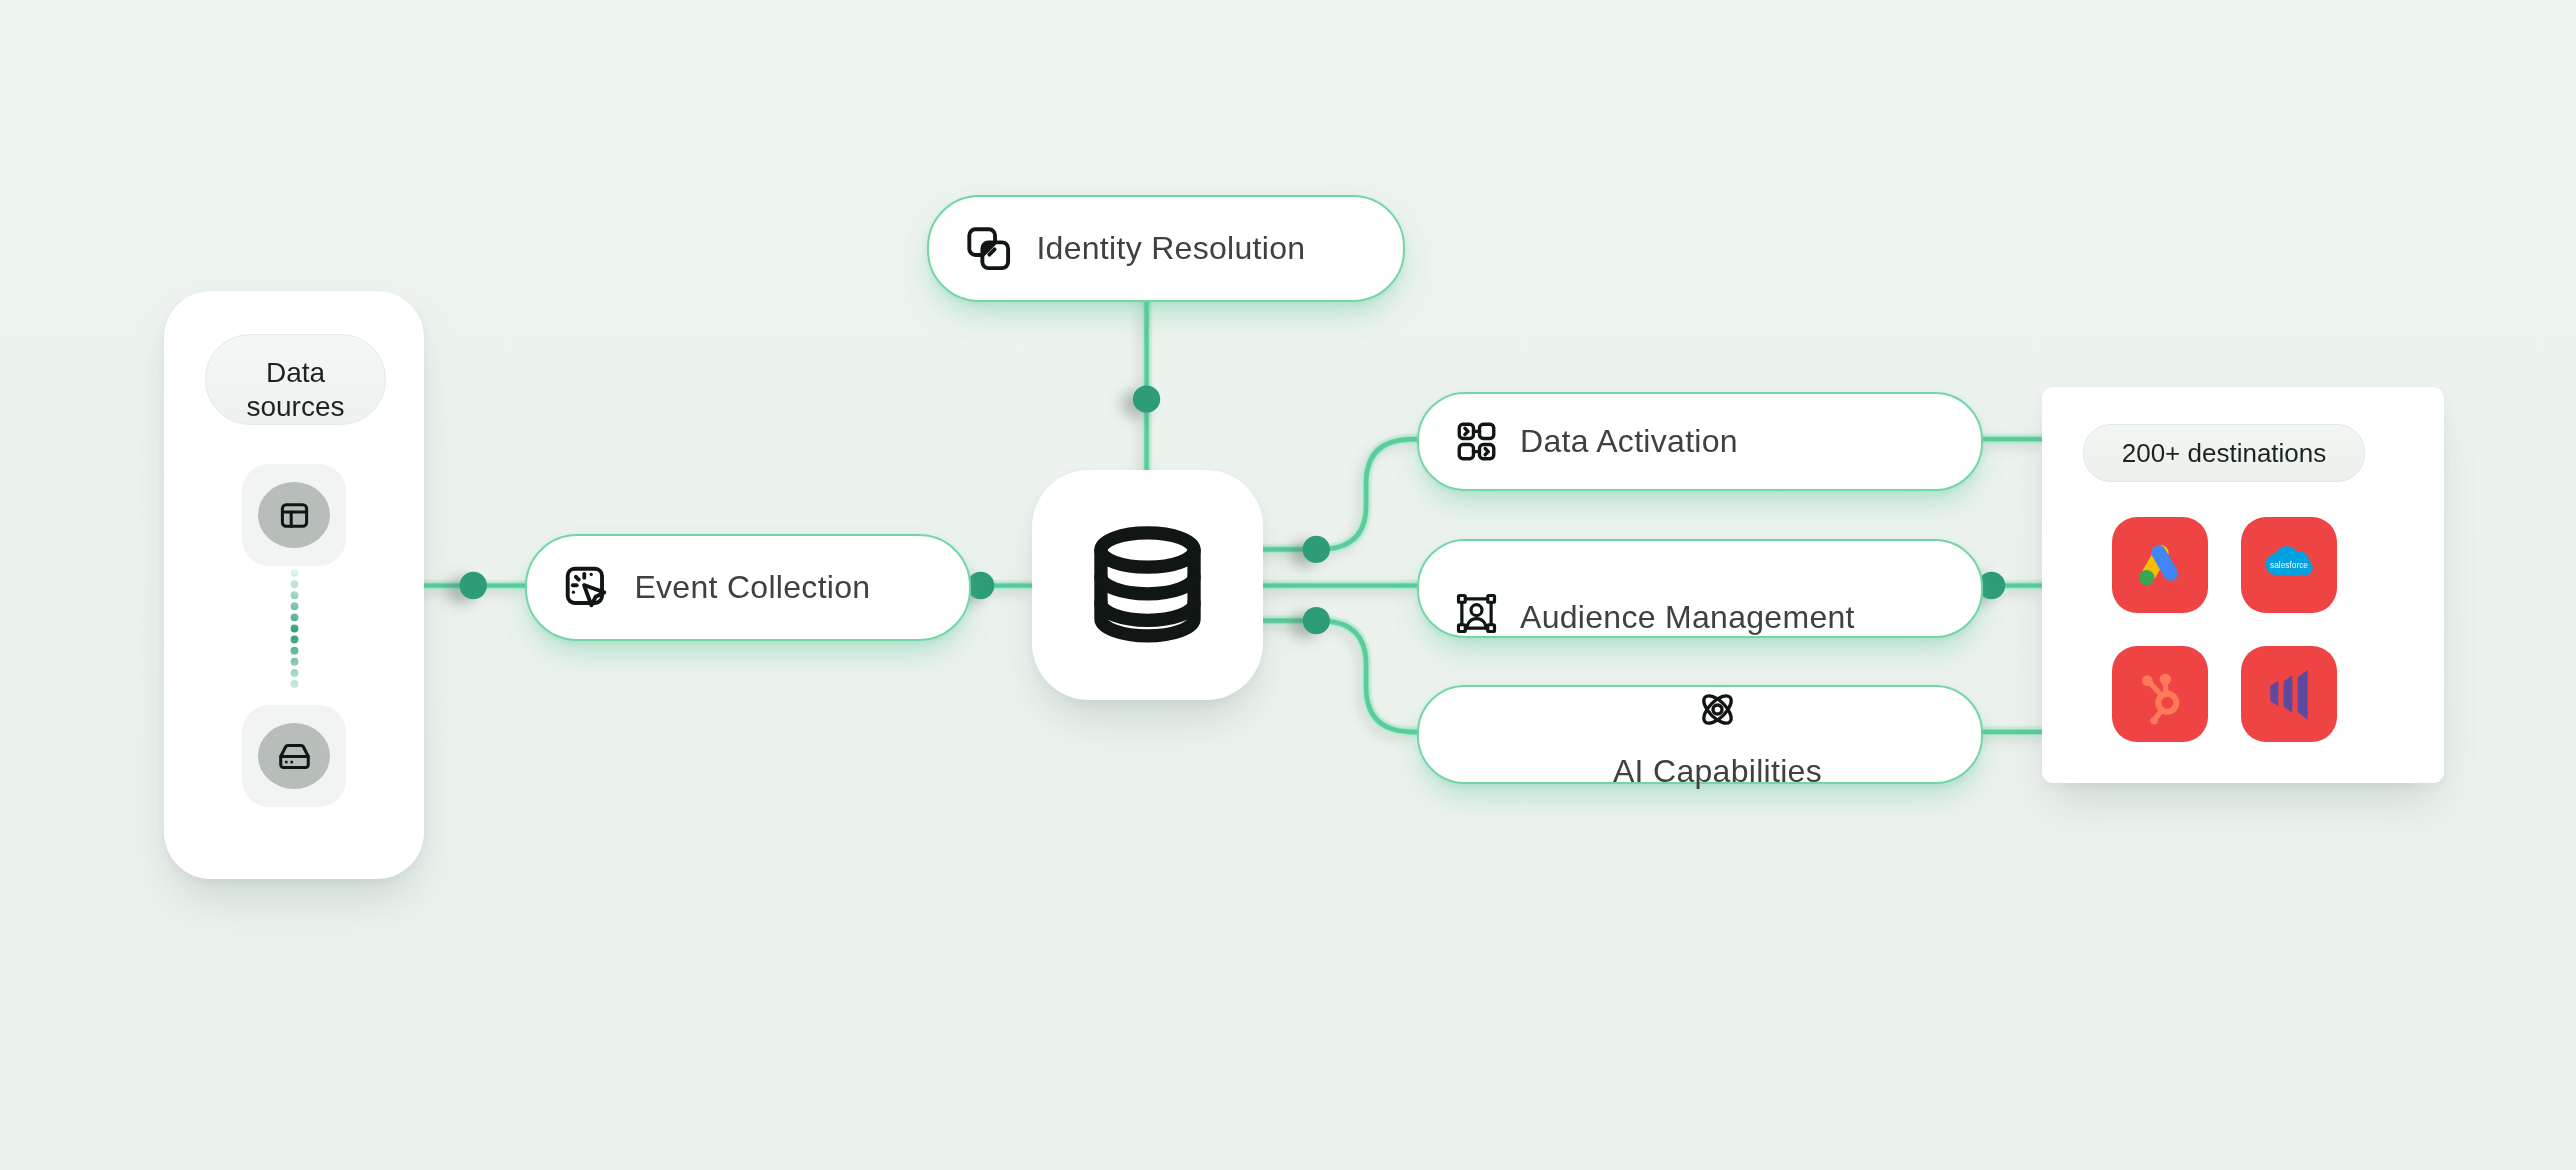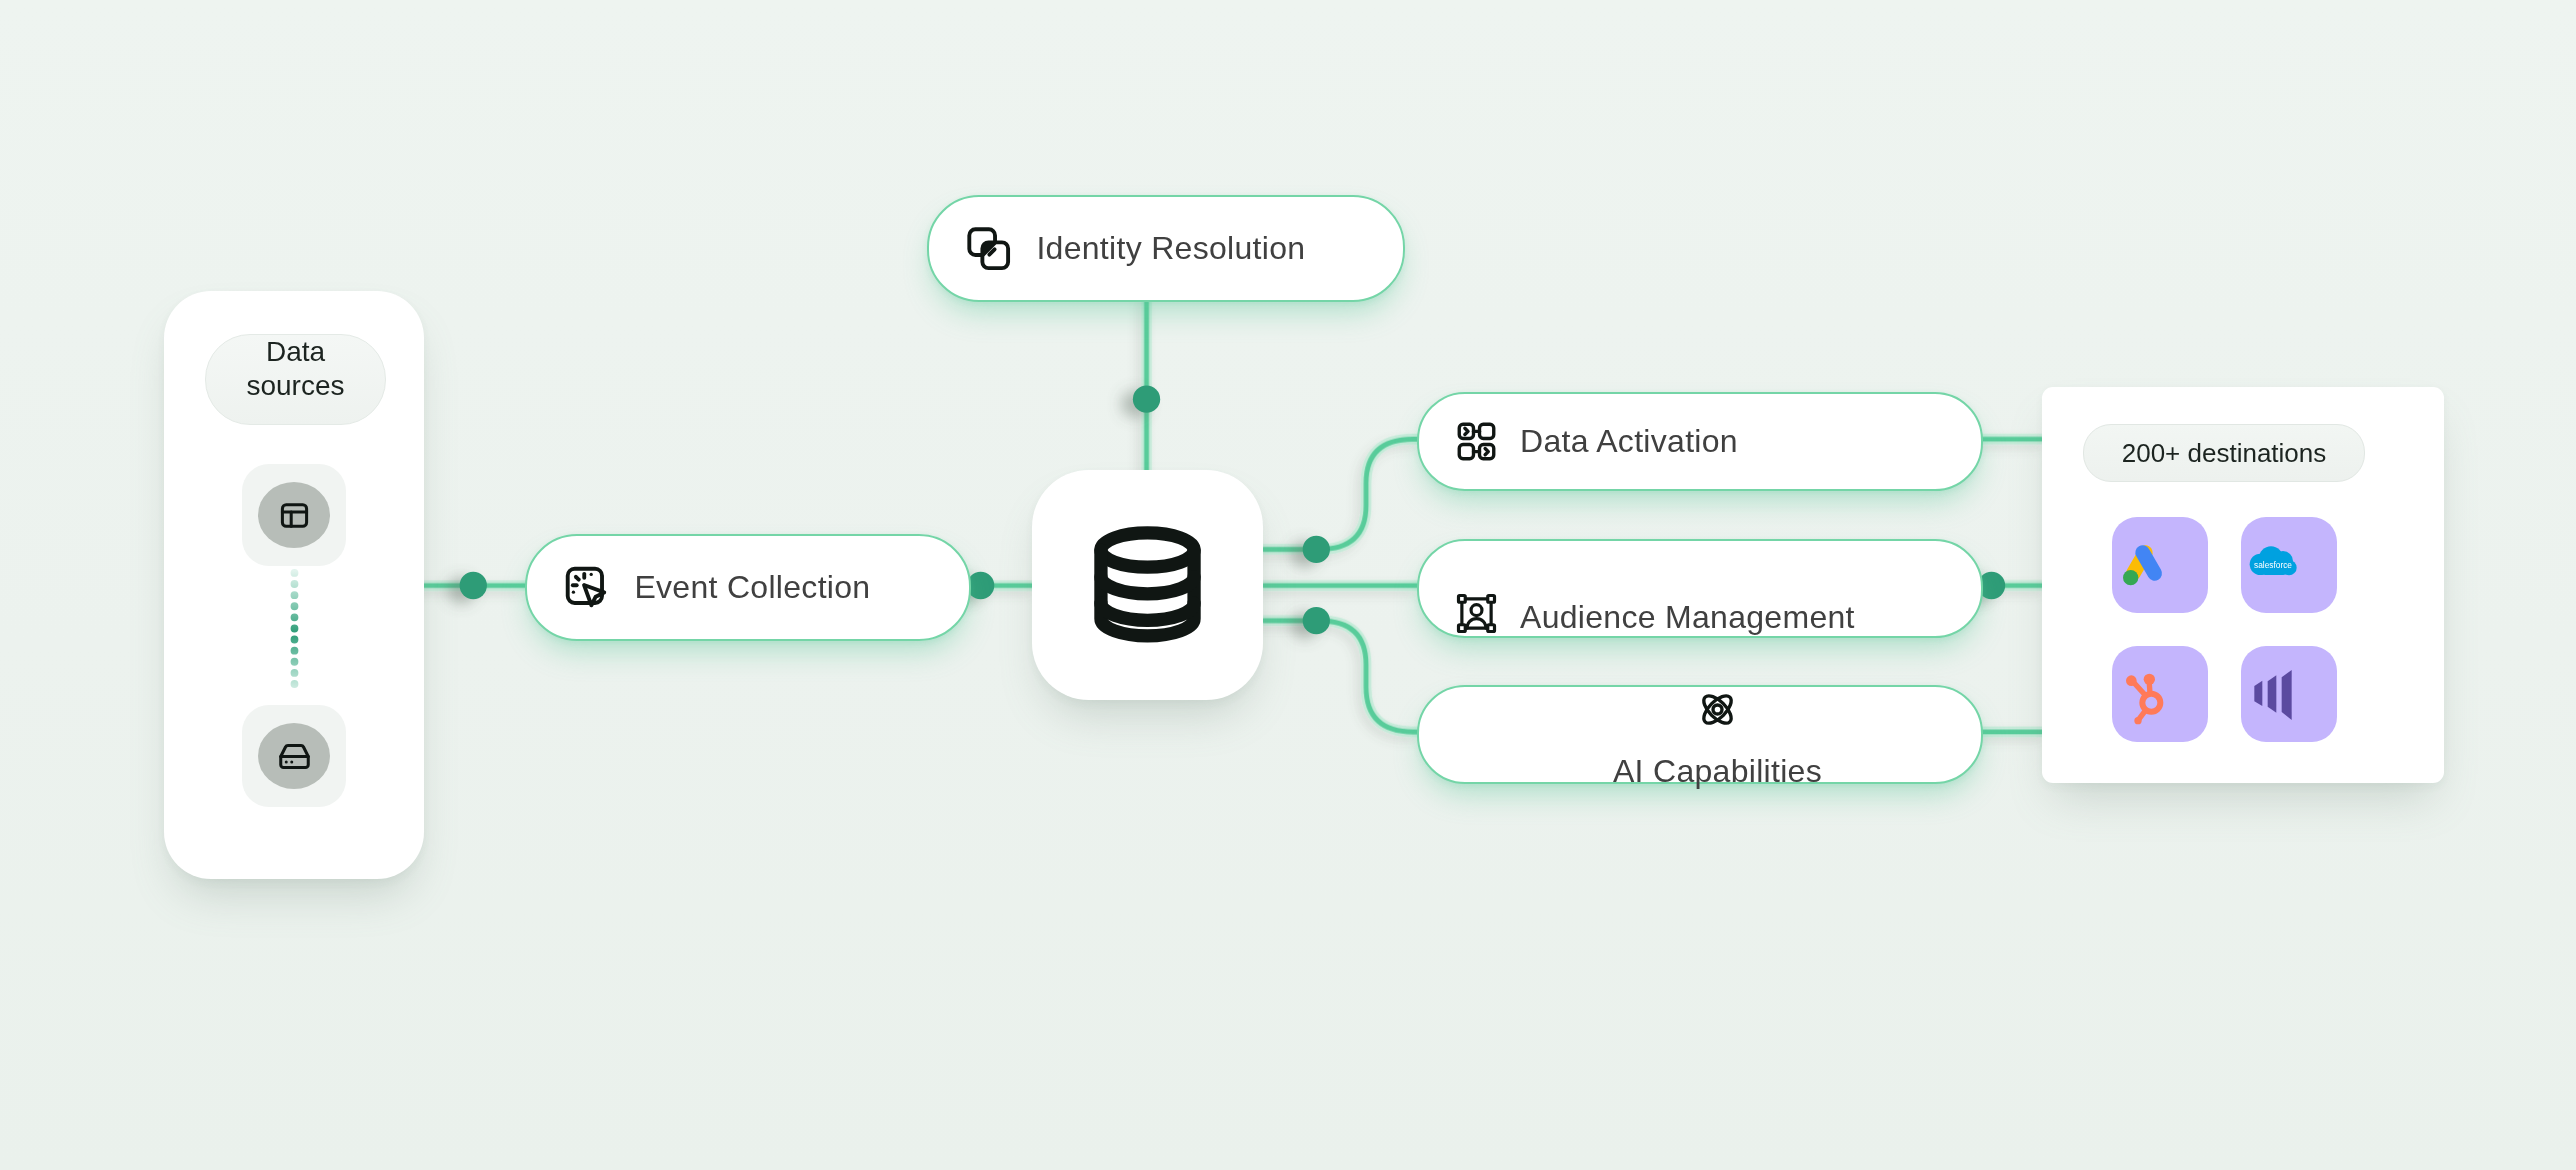--- a/index.html
+++ b/index.html
@@ -15,21 +15,21 @@
   
   .card{
     position:absolute;background:#fff;z-index:2;
     box-shadow:0 25px 43px -11.7px rgba(118,142,130,.30), 0 3.9px 9.8px rgba(118,142,130,.08);
   }
   
   .ds-card{left:164px;top:291px;width:260px;height:588px;border-radius:47px;}
   .ds-pill{
     position:absolute;left:41px;top:43px;width:179px;height:89px;border-radius:45px;
     background:linear-gradient(180deg,#f4f7f5,#eef2ef);border:1.5px solid #e4eae6;
-    display:flex;align-items:flex-start;justify-content:center;text-align:center;
+    display:flex;align-items:flex-end;justify-content:center;text-align:center;
     font-size:28px;line-height:34px;color:#1c2420;
   }
   .ds-pill span{display:block;width:127px;}
   .ds-tile{
     position:absolute;left:78px;width:104px;height:102px;border-radius:27px;
     background:#f1f4f2;display:flex;align-items:center;justify-content:center;
   }
   .ds-tile.t1{top:173px;} .ds-tile.t2{top:414px;}
   .blob{
     width:72px;height:66px;border-radius:50%;background:#b7bdb8;
@@ -60,22 +60,22 @@
   .db-card svg{width:133px;height:133px;}
   
   .dest-card{left:2042px;top:387px;width:402px;height:396px;border-radius:11px;}
   .dest-pill{
     position:absolute;left:41px;top:37px;width:280px;height:56px;border-radius:28px;
     background:linear-gradient(180deg,#f2f6f3,#edf1ee);border:1.5px solid #e1e7e3;
     display:flex;align-items:center;justify-content:center;
     font-size:26px;color:#1c2420;white-space:nowrap;
   }
   .dest-tile{
-    position:absolute;width:96px;height:96px;border-radius:25px;background:#c4b5fd;
-    display:flex;align-items:center;justify-content:flex-start;
+    position:absolute;width:96px;height:96px;border-radius:25px;background:#ef4444;
+    display:flex;align-items:center;justify-content:center;
   }
   .dest-tile svg{width:64px;height:64px;}
   .dt1{left:70px;top:130px;} .dt2{left:199px;top:130px;}
   .dt3{left:70px;top:259px;} .dt4{left:199px;top:259px;}
   
   .ink{stroke:#101613;fill:none;stroke-linecap:round;stroke-linejoin:round;}
 </style>
 </head>
 <body>
 

